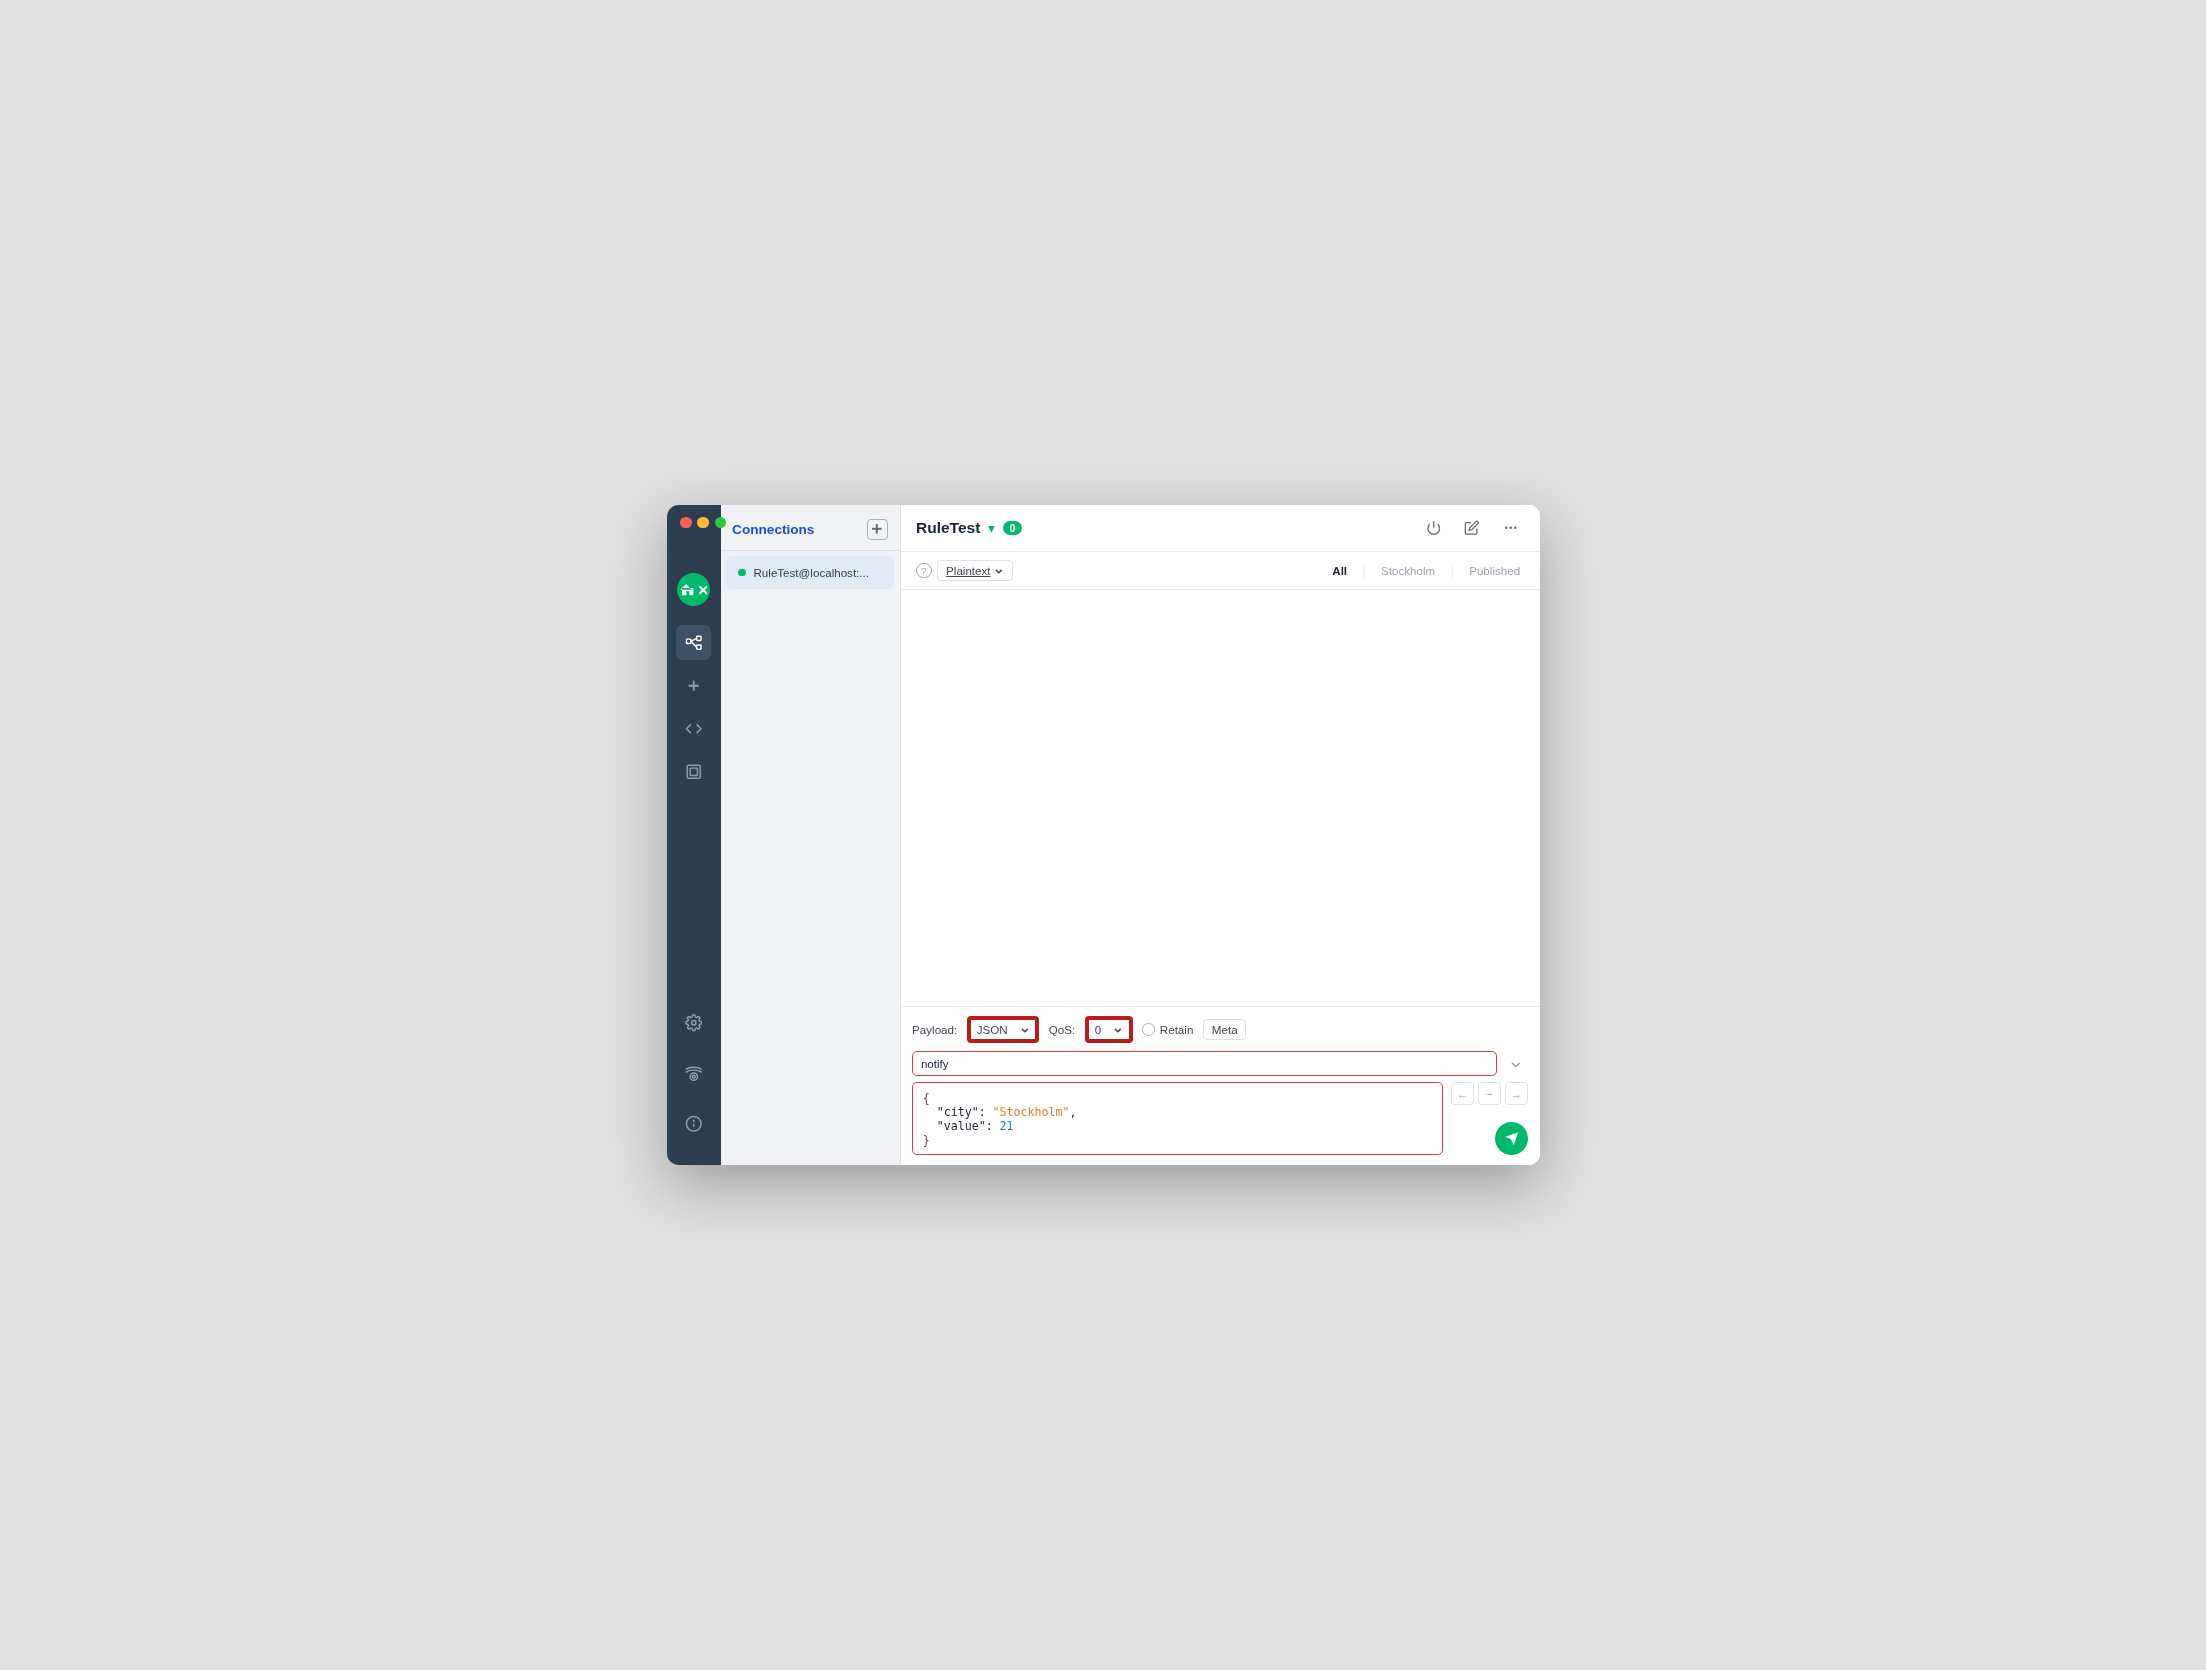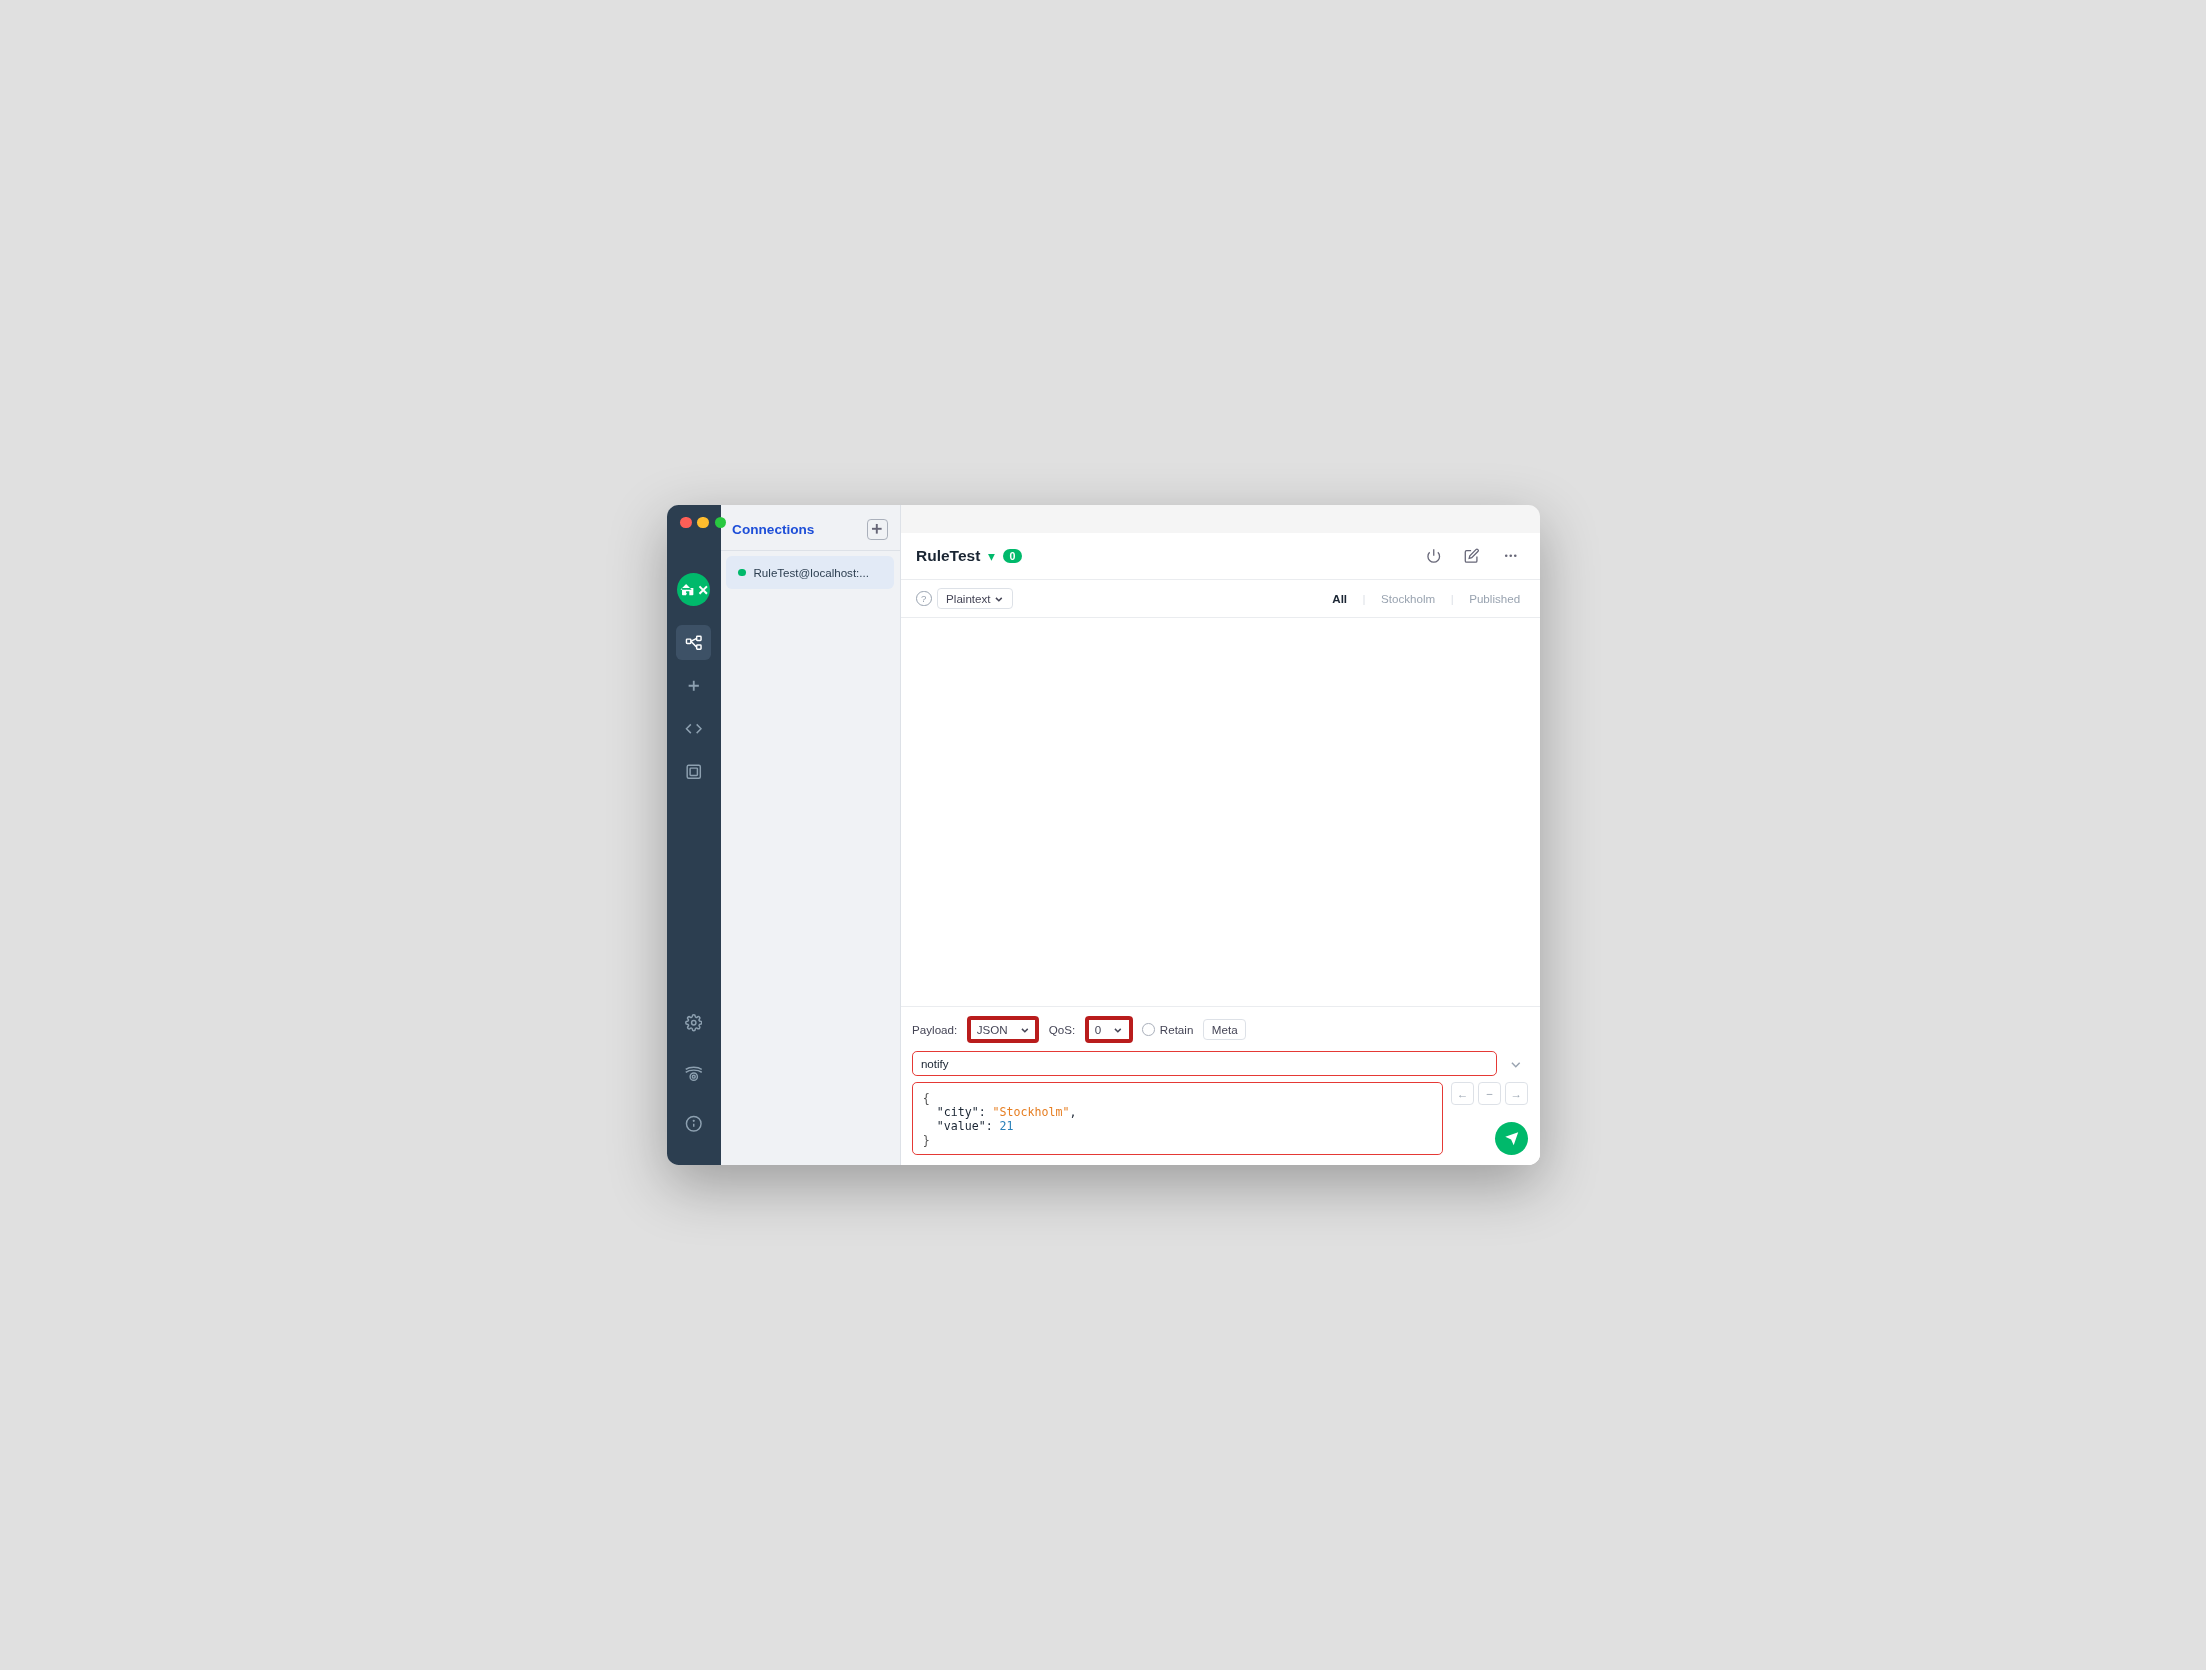--- a/index.html
+++ b/index.html
@@ -124,21 +124,20 @@
       font-weight: 500;
     }
 
     
     .main-content {
       flex: 1;
       display: flex;
       flex-direction: column;
       background: #ffffff;
       overflow: hidden;
-      margin-top: 28px;
     }
 
     
     .topbar {
       display: flex;
       align-items: center;
       justify-content: space-between;
       padding: 9.7px 15.5px;
       border-bottom: 1px solid #eaecef;
       background: #fff;
@@ -245,20 +244,21 @@
       padding: 7.8px 15.5px;
       border-bottom: 1px solid #eaecef;
     }
     .format-selector {
       display: flex; align-items: center; gap: 3.9px;
       font-size: 11.6px; color: #445;
       cursor: pointer;
       padding: 2.9px 7.8px;
       border-radius: 3.9px;
       border: 1px solid #dde1e7;
+      text-decoration: underline;
     }
     .msg-filter-tabs {
       display: flex; align-items: center; gap: 11.6px;
     }
     .msg-filter-tab {
       font-size: 11.6px;
       color: #99a3b0;
       cursor: pointer;
       padding: 1.9px 3.9px;
     }

